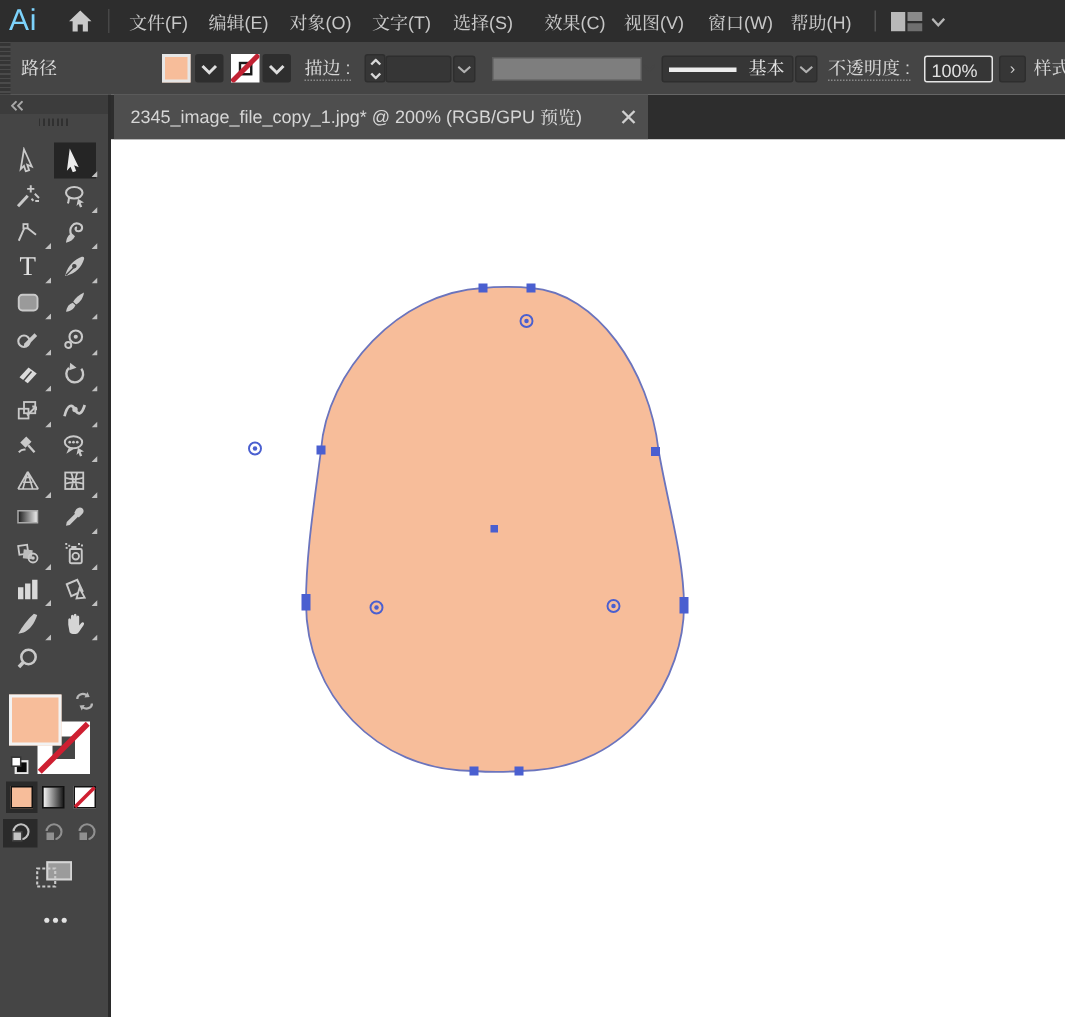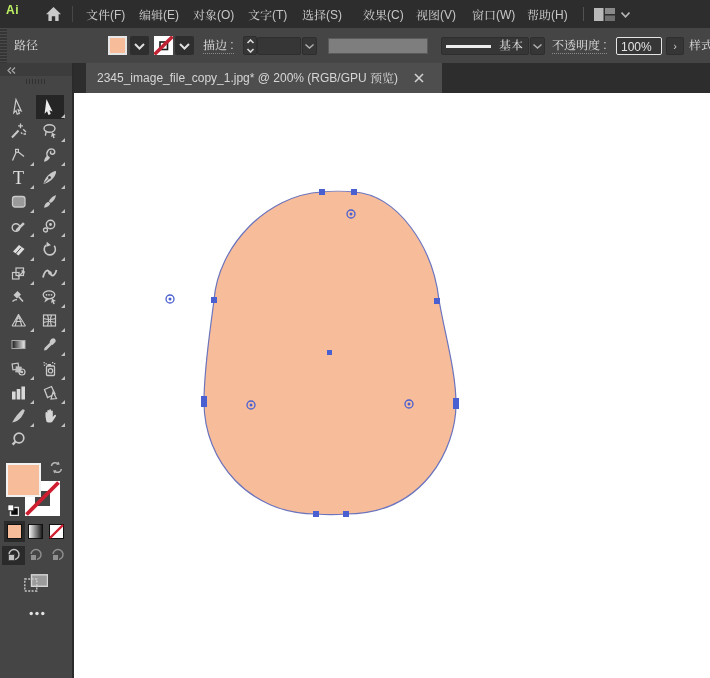--- a/index.html
+++ b/index.html
@@ -7,21 +7,21 @@
 div{white-space:nowrap}
 #menubar{position:absolute;left:0;top:0;width:710px;height:28px;background:#2d2d2d;color:#c7c7c7;font-size:12px}
 #ctrlbar{position:absolute;left:0;top:28px;width:710px;height:35px;background:#454545;color:#ccc;font-size:12px}
 #dock{position:absolute;left:0;top:63px;width:74px;height:615px;background:#454545}
 #dockedge{position:absolute;left:72px;top:63px;width:2px;height:615px;background:#2b2b2b}
 #tabstrip{position:absolute;left:74px;top:63px;width:636px;height:30px;background:#2d2d2d}
 #canvas{position:absolute;left:74px;top:93px;width:636px;height:585px;background:#fff}
 </style></head><body>
 
 <div id="menubar">
-<div class="abs" style="left:6px;top:3px;font-weight:bold;font-size:12px;color:#bef264;letter-spacing:0.5px">Ai</div>
+<div class="abs" style="left:6px;top:3px;font-weight:normal;font-size:20px;color:#7dd3fc;letter-spacing:0.5px">Ai</div>
 <svg class="abs" style="left:45px;top:6px" width="17" height="16" viewBox="0 0 17 16">
       <path d="M8.5 1 L16 8.2 H13.6 V15 H10.2 V10.3 H6.8 V15 H3.4 V8.2 H1 Z" fill="#c9c9c9"></path>
     </svg>
 <div class="abs" style="left:86px;top:8px"><svg class="cg" style="width:12px;height:12px;vertical-align:-2px" viewBox="0 0 1000 1000">
         <use href="#u6587"></use>
       </svg><svg class="cg" style="width:12px;height:12px;vertical-align:-2px" viewBox="0 0 1000 1000">
         <use href="#u4ef6"></use>
       </svg>(F)</div>
 <div class="abs" style="left:139px;top:8px"><svg class="cg" style="width:12px;height:12px;vertical-align:-2px" viewBox="0 0 1000 1000">
         <use href="#u7f16"></use>
@@ -135,21 +135,21 @@
       </svg> :</div>
 <div class="abs" style="left:616px;top:9px;width:46px;height:18px;background:#363636;border:1px solid #e5e5e5;border-radius:2px;color:#e2e2e2;padding:2px 0 0 4px;font-size:12px">100%</div>
 <div class="abs" style="left:666px;top:9px;width:18px;height:18px;background:#363636;border:1px solid #2e2e2e;border-radius:2px;color:#ccc;text-align:center;padding-top:2px;font-size:11px">›</div>
 <div class="abs" style="left:689px;top:10px;color:#d5d5d5"><svg class="cg" style="width:12px;height:12px;vertical-align:-2px" viewBox="0 0 1000 1000">
         <use href="#u6837"></use>
       </svg><svg class="cg" style="width:12px;height:12px;vertical-align:-2px" viewBox="0 0 1000 1000">
         <use href="#u5f0f"></use>
       </svg></div>
 </div>
 <div id="tabstrip">
-<div class="abs" style="left:12px;top:0;width:356px;height:30px;background:#4e4e4e;color:#d6d6d6;font-size:12px;padding:8px 0 0 11px">2345_image_file_copy_1.jpg* @ 200% (RGB/GPU <svg class="cg" style="width:12px;height:12px;vertical-align:-2px" viewBox="0 0 1000 1000">
+<div class="abs" style="left:2px;top:0;width:356px;height:30px;background:#4e4e4e;color:#d6d6d6;font-size:12px;padding:8px 0 0 11px">2345_image_file_copy_1.jpg* @ 200% (RGB/GPU <svg class="cg" style="width:12px;height:12px;vertical-align:-2px" viewBox="0 0 1000 1000">
         <use href="#u9884"></use>
       </svg><svg class="cg" style="width:12px;height:12px;vertical-align:-2px" viewBox="0 0 1000 1000">
         <use href="#u89c8"></use>
       </svg>)</div>
 <svg class="abs" style="left:340px;top:10px" width="10" height="10" viewBox="0 0 10 10">
       <path d="M1 1 L9 9 M9 1 L1 9" stroke="#d0d0d0" stroke-width="1.6"></path>
     </svg>
 </div>
 <div id="dock">
 <div class="abs" style="left:0;top:0;width:72px;height:13px;background:#3c3c3c"></div>

